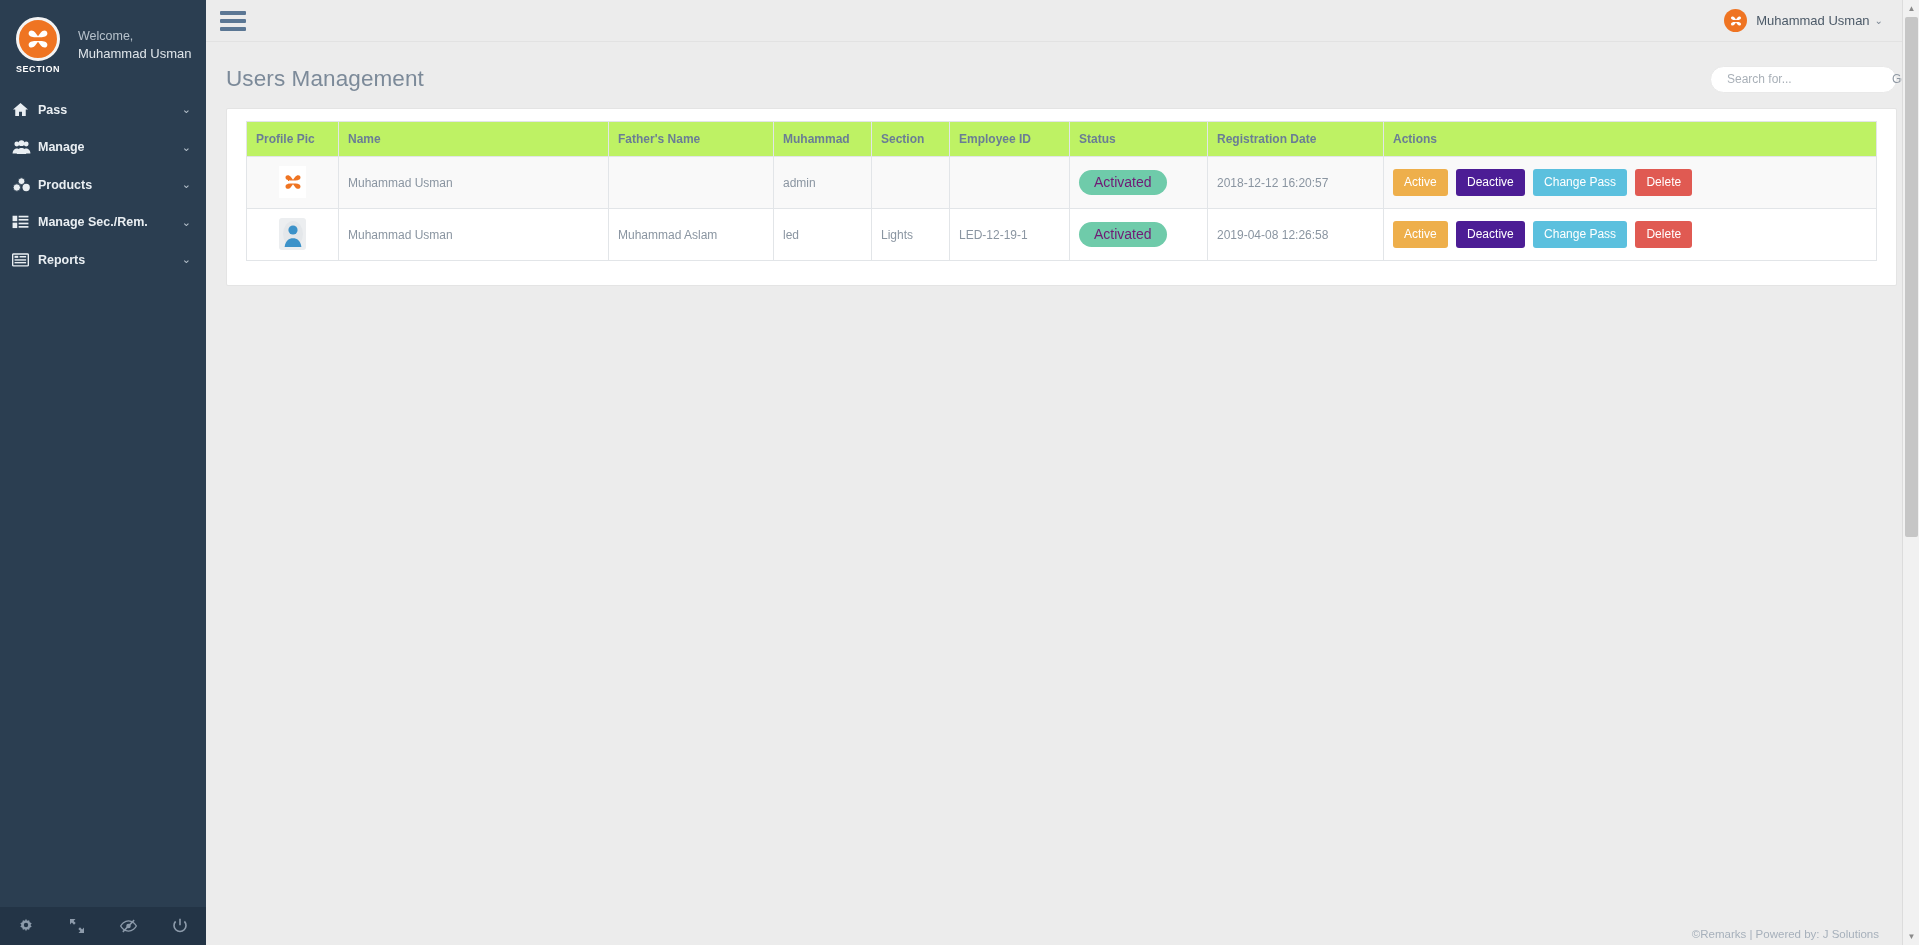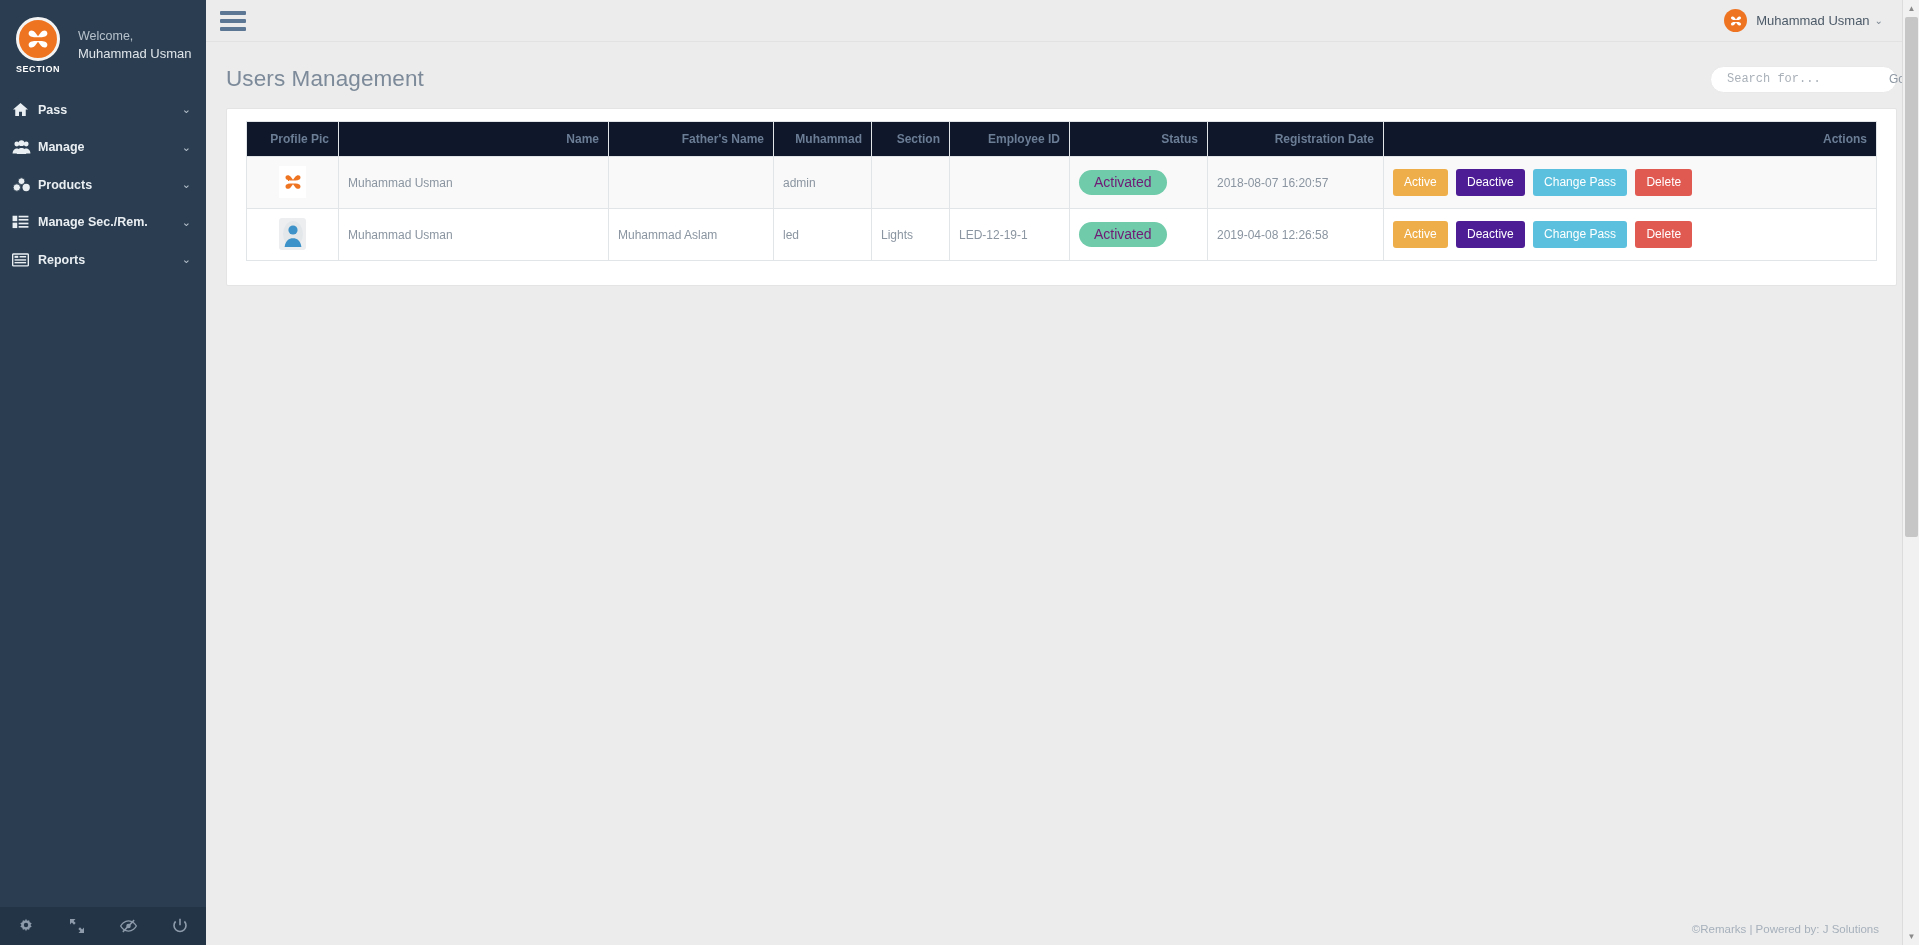--- a/index.html
+++ b/index.html
@@ -137,21 +137,21 @@
     margin-left: auto;
     width: 187px; height: 27px;
     background: #fff; border-radius: 14px;
     display: flex; align-items: center;
     padding: 0 4px 0 14px;
     border: 1px solid #e9e9e9;
   }
   #searchbox input {
     border: 0; outline: 0; flex: 1 1 auto;
     font-size: 12px; color: #6b7480;
-    font-family: Liberation Mono, monospace;
+    font-family: Liberation Sans, sans-serif;
     background: transparent;
   }
   #searchbox input::placeholder { color: #a9b0b8; }
   #search-go {
     font-size: 12px; color: #8e98a3; cursor: pointer;
     padding: 0 8px; background: transparent; border: 0;
     font-family: "Liberation Sans", sans-serif;
   }
 
   
@@ -174,26 +174,26 @@
 
   #panel-body { padding: 12px 19px 24px 19px; }
 
   table.users {
     width: 100%;
     border-collapse: collapse;
     table-layout: fixed;
     border: 1px solid #e2e5e8;
   }
   table.users th {
-    text-align: right;
+    text-align: left;
     font-size: 12px; font-weight: bold;
     color: #6a7d95;
     padding: 10px 9px;
     border: 1px solid #e2e5e8;
-    background: #0f172a;
+    background: #bef264;
     white-space: nowrap;
   }
   table.users td {
     font-size: 12px; color: #8a95a1;
     padding: 9px;
     border: 1px solid #e2e5e8;
     vertical-align: middle;
     height: 48px;
   }
   table.users tr.row-odd td { background: #f9f9f9; }
@@ -231,21 +231,21 @@
   }
   .btn-active  { background: #eeaf4b; }
   .btn-deactive{ background: #4c1d95; }
   .btn-pass    { background: #5bc0de; }
   .btn-delete  { background: #e05a52; }
 
   
   #footer {
     position: absolute; left: 206px; bottom: 0;
     width: 1713px; height: 22px;
-    display: flex; justify-content: flex-end;
+    display: flex; align-items: center; justify-content: flex-end;
     padding-right: 40px;
     font-size: 11.5px; color: #a6b0bb;
   }
 
   
   #scrollbar {
     position: absolute; right: 0; top: 0;
     width: 17px; height: 945px;
     background: #f1f1f1;
     border-left: 1px solid #dcdcdc;
@@ -449,21 +449,21 @@
               </span>
             </td>
             <td>Muhammad Usman</td>
             <td></td>
             <td>admin</td>
             <td></td>
             <td></td>
             <td>
               <span class="badge">Activated</span>
             </td>
-            <td>2018-08-07 16:20:57</td>
+            <td>2018-12-12 16:20:57</td>
             <td>
               <button class="btn btn-active">Active</button>
               <button class="btn btn-deactive">Deactive</button>
               <button class="btn btn-pass">Change Pass</button>
               <button class="btn btn-delete">Delete</button>
             </td>
           </tr>
 
           <tr class="row-even">
             <td class="avatar-cell">

